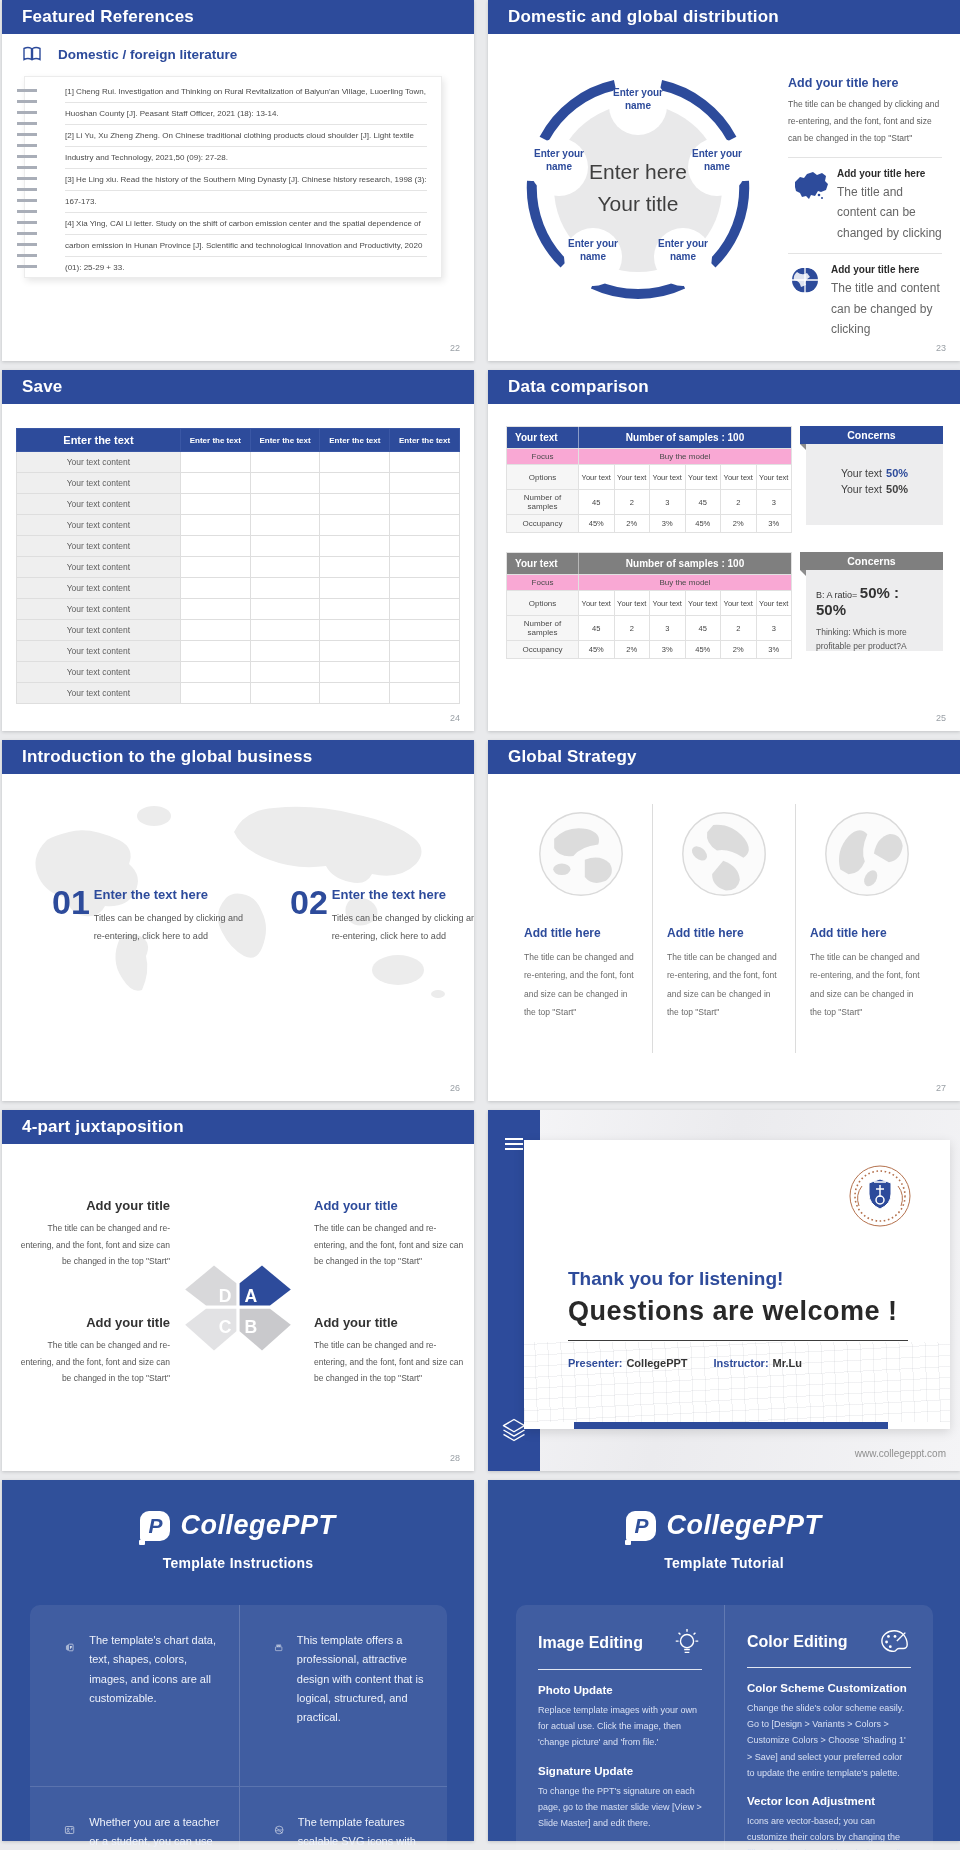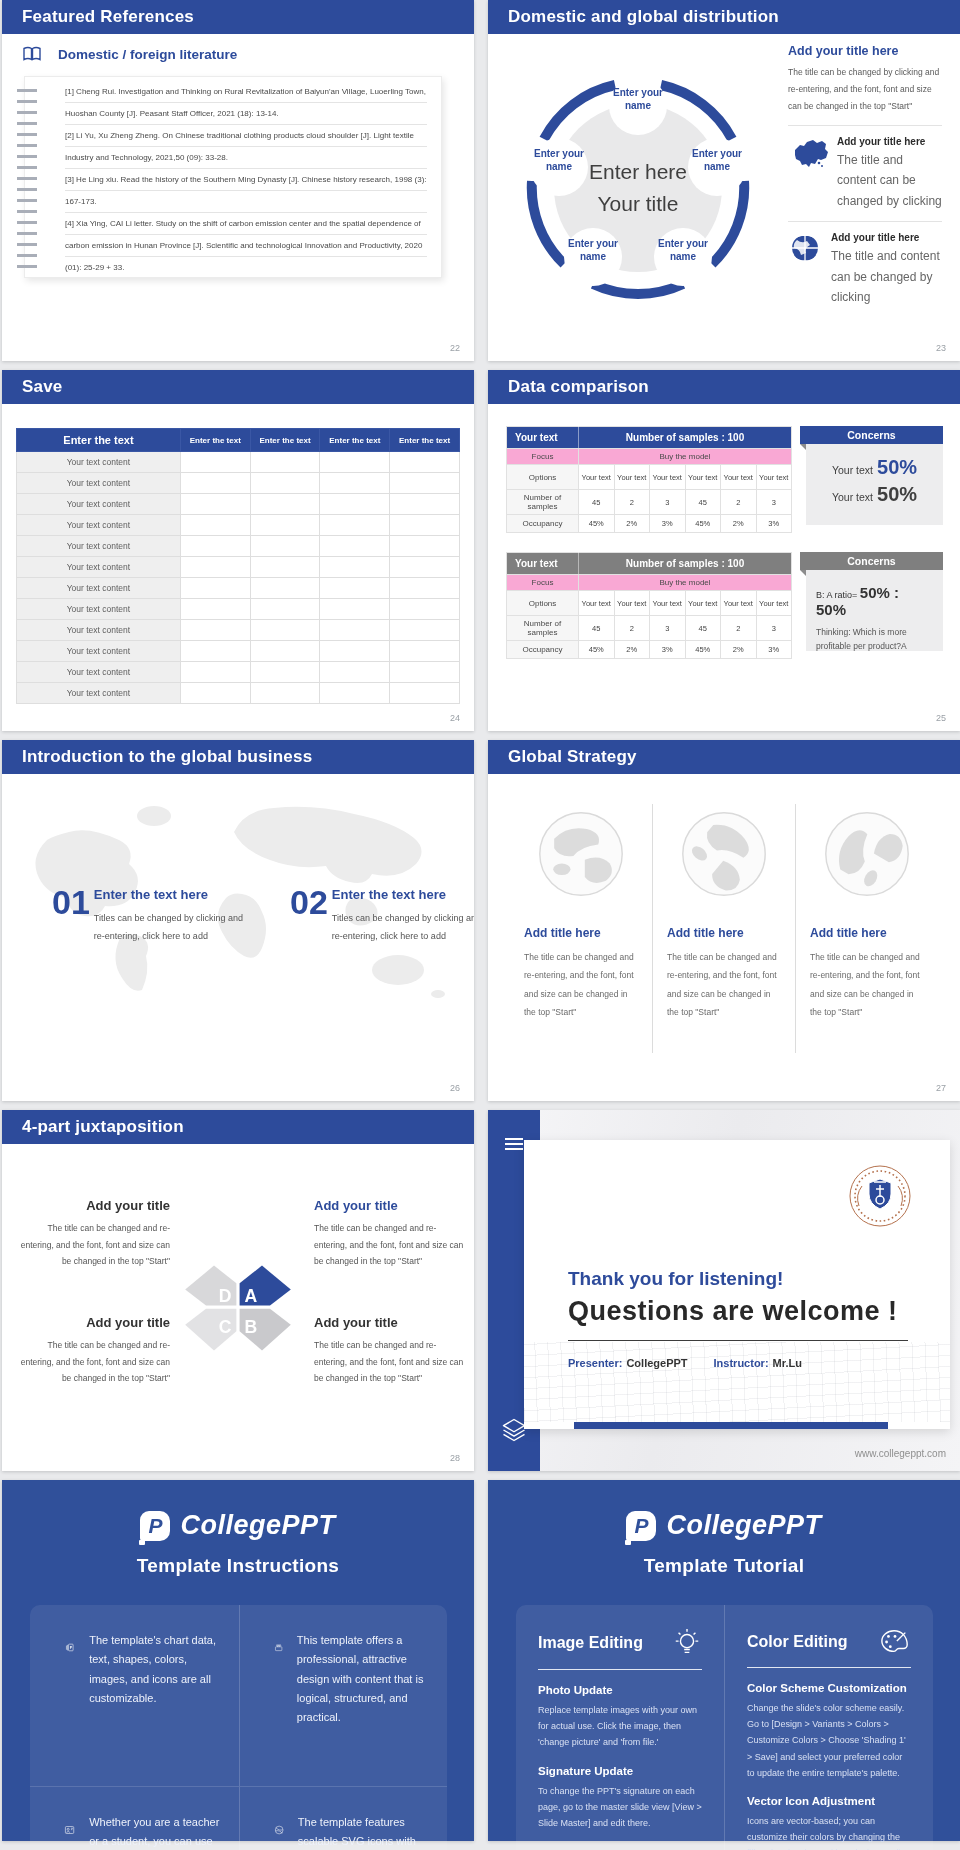--- a/index.html
+++ b/index.html
@@ -12,21 +12,21 @@
   .s22-head{position:absolute;left:20px;top:46px;display:flex;align-items:center;gap:16px;color:#2d4b9b;font-weight:bold;font-size:13.5px;}
   .paper{position:absolute;left:22px;top:76px;width:416px;height:200px;background:#fff;border:1px solid #ececec;box-shadow:2px 3px 7px rgba(0,0,0,.10);}
   .rings{position:absolute;left:-8px;top:8px;bottom:8px;width:20px;background:repeating-linear-gradient(to bottom,transparent 0 4px,#a9aeb8 4px 7px,transparent 7px 11px);}
   .refs{position:absolute;left:40px;right:14px;top:4px;bottom:4px;font-size:8px;color:#4a4a4a;line-height:22px;background:repeating-linear-gradient(to bottom,transparent 0 21px,#e4e4e4 21px 22px);}
   .refs p{margin:0;}
   
   .diagram{position:absolute;left:18px;top:50px;width:265px;height:270px;}
   .diagram svg{position:absolute;left:0;top:0;}
   .ring-label{position:absolute;width:52px;text-align:center;color:#2d4b9b;font-weight:bold;font-size:10px;line-height:1.3;}
   .center-text{position:absolute;left:42px;top:106px;width:180px;text-align:center;font-size:21px;color:#3f3f3f;line-height:1.5;}
-  .dist-right{position:absolute;left:300px;top:44px;width:154px;}
+  .dist-right{position:absolute;left:300px;top:76px;width:154px;}
   .dist-right h3{margin:0 0 6px;font-size:12.5px;color:#2d4b9b;}
   .dist-right .lead{margin:0;font-size:8.5px;color:#5a5a5a;line-height:2;}
   .mini-sep{border:none;border-top:1px solid #e3e3e3;margin:10px 0;}
   .mini{display:flex;gap:9px;align-items:flex-start;}
   .mini h4{margin:0 0 3px;font-size:10px;color:#2b2b2b;}
   .mini p{margin:0;font-size:12px;color:#666;line-height:1.7;}
   
   .formtbl{position:absolute;left:14px;right:14px;top:58px;border-collapse:collapse;width:444px;}
   .formtbl th{background:#2d4b9b;color:#fff;border:1px solid #3a57a5;padding:5px 2px;}
   .formtbl th.big{font-size:11px;width:37%;}
@@ -44,21 +44,21 @@
   .cmp td{border:1px solid #e1e1e1;text-align:center;}
   .cmp .rl{font-size:8px;background:#f6f6f6;color:#4a4a4a;height:24px;padding:0 2px;}
   .cmp .oc .rl,.cmp .oc td{height:15px;}
   .cbox{position:absolute;left:318px;width:137px;height:99px;background:#ededee;}
   .cbox-head{position:relative;margin-left:-6px;height:18px;color:#fff;font-weight:bold;font-size:10.5px;display:flex;align-items:center;justify-content:center;}
   .cbox.blue .cbox-head{background:#2d4b9b;}
   .cbox.gray .cbox-head{background:#7f7f7f;}
   .cbox-head::after{content:"";position:absolute;left:0;top:100%;border-top:6px solid rgba(0,0,0,.45);border-left:6px solid transparent;}
   .cbox .body1{display:flex;flex-direction:column;justify-content:center;align-items:center;height:74px;gap:4px;}
   .cline{font-size:10.5px;color:#3f3f3f;}
-  .cline b{font-size:20px;margin-left:4px;}
+  .cline b{font-size:11px;margin-left:4px;}
   .cline.first b{color:#2d4b9b;}
   .cbox .body2{padding:10px 10px 0;}
   .ratio{font-size:9px;color:#333;margin:4px 0 8px;}
   .ratio b{font-size:15px;}
   .think{font-size:8.5px;color:#555;line-height:1.6;margin:0;}
   
   .worldmap{position:absolute;left:0;top:40px;}
   .biz{position:absolute;top:145px;display:flex;gap:4px;}
   .biz .num{font-size:34px;font-weight:bold;color:#2d4b9b;line-height:1;}
   .biz h4{margin:2px 0 7px;font-size:13px;color:#2d4b9b;}
@@ -96,21 +96,21 @@
     repeating-linear-gradient(-3deg,rgba(120,125,140,.10) 0 1px,transparent 1px 11px);}
   .card-bar{position:absolute;left:50px;right:62px;bottom:0;height:7px;background:#2d4b9b;}
   .layers-icon{position:absolute;left:12px;bottom:26px;}
   .ty-url{position:absolute;right:14px;bottom:12px;font-size:10px;color:#8f8f8f;}
   
   .panel{position:relative;background:#30509a;box-shadow:0 1px 3px rgba(60,64,67,.22);}
   .logo-row{display:flex;justify-content:center;align-items:center;gap:10px;padding-top:30px;}
   .logomark{width:30px;height:30px;background:#fff;border-radius:9px 10px 10px 3px;color:#30509a;font-weight:bold;font-style:italic;font-size:21px;display:flex;align-items:center;justify-content:center;position:relative;}
   .logomark::after{content:"";position:absolute;left:-1px;bottom:-4px;width:6px;height:5px;background:#fff;border-radius:1px;}
   .logotext{color:#fff;font-size:27px;font-weight:bold;font-style:italic;letter-spacing:.5px;}
-  .panel h2{margin:14px 0 0;text-align:center;color:#fff;font-size:19px;letter-spacing:.3px;}
+  .panel h2{margin:14px 0 0;text-align:center;color:#fff;font-size:14px;letter-spacing:.3px;}
   .pcard{position:absolute;left:28px;right:27px;top:125px;bottom:17px;background:rgba(255,255,255,.08);border-radius:10px;}
   .instr{display:grid;grid-template-columns:1fr 1fr;grid-template-rows:1fr 1fr;height:100%;}
   .instr .it{padding:26px 18px 10px 34px;display:flex;gap:14px;align-items:flex-start;}
   .instr .it.r{border-left:1px solid rgba(255,255,255,.18);}
   .instr .it.b{border-top:1px solid rgba(255,255,255,.14);}
   .instr p{margin:0;font-size:11px;color:#eef2fb;line-height:1.75;}
   .tut{display:flex;height:100%;}
   .tcol{flex:1;padding:22px 22px 0;}
   .tcol.r{border-left:1px solid rgba(255,255,255,.18);}
   .tcol-head{display:flex;justify-content:space-between;align-items:center;}
@@ -134,21 +134,21 @@
         <svg width="20" height="16" viewBox="0 0 20 16">
             <path d="M2,2.5 q4,-2 7.5,0 v11 q-3.5,-2 -7.5,0 z M18,2.5 q-4,-2 -7.5,0 v11 q3.5,-2 7.5,0 z" fill="#fff" stroke="#2d4b9b" stroke-width="1.4"></path>
           </svg>
       </span>
       <span>Domestic / foreign literature</span>
     </div>
     <div class="paper">
       <div class="rings"></div>
       <div class="refs">
         <p>[1] Cheng Rui. Investigation and Thinking on Rural Revitalization of Baiyun'an Village, Luoerling Town, Huoshan County [J]. Peasant Staff Officer, 2021 (18): 13-14.</p>
-        <p>[2] Li Yu, Xu Zheng Zheng. On Chinese traditional clothing products cloud shoulder [J]. Light textile Industry and Technology, 2021,50 (09): 33-28.</p>
+        <p>[2] Li Yu, Xu Zheng Zheng. On Chinese traditional clothing products cloud shoulder [J]. Light textile Industry and Technology, 2021,50 (09): 27-28.</p>
         <p>[3] He Ling xiu. Read the history of the Southern Ming Dynasty [J]. Chinese history research, 1998 (3): 167-173.</p>
         <p>[4] Xia Ying, CAI Li letter. Study on the shift of carbon emission center and the spatial dependence of carbon emission in Hunan Province [J]. Scientific and technological Innovation and Productivity, 2020 (01): 25-29 + 33.</p>
       </div>
     </div>
     <span class="pn">22</span>
   </section>
 
   <section class="slide">
     <div class="bar">
         <span>Domestic and global distribution</span>

